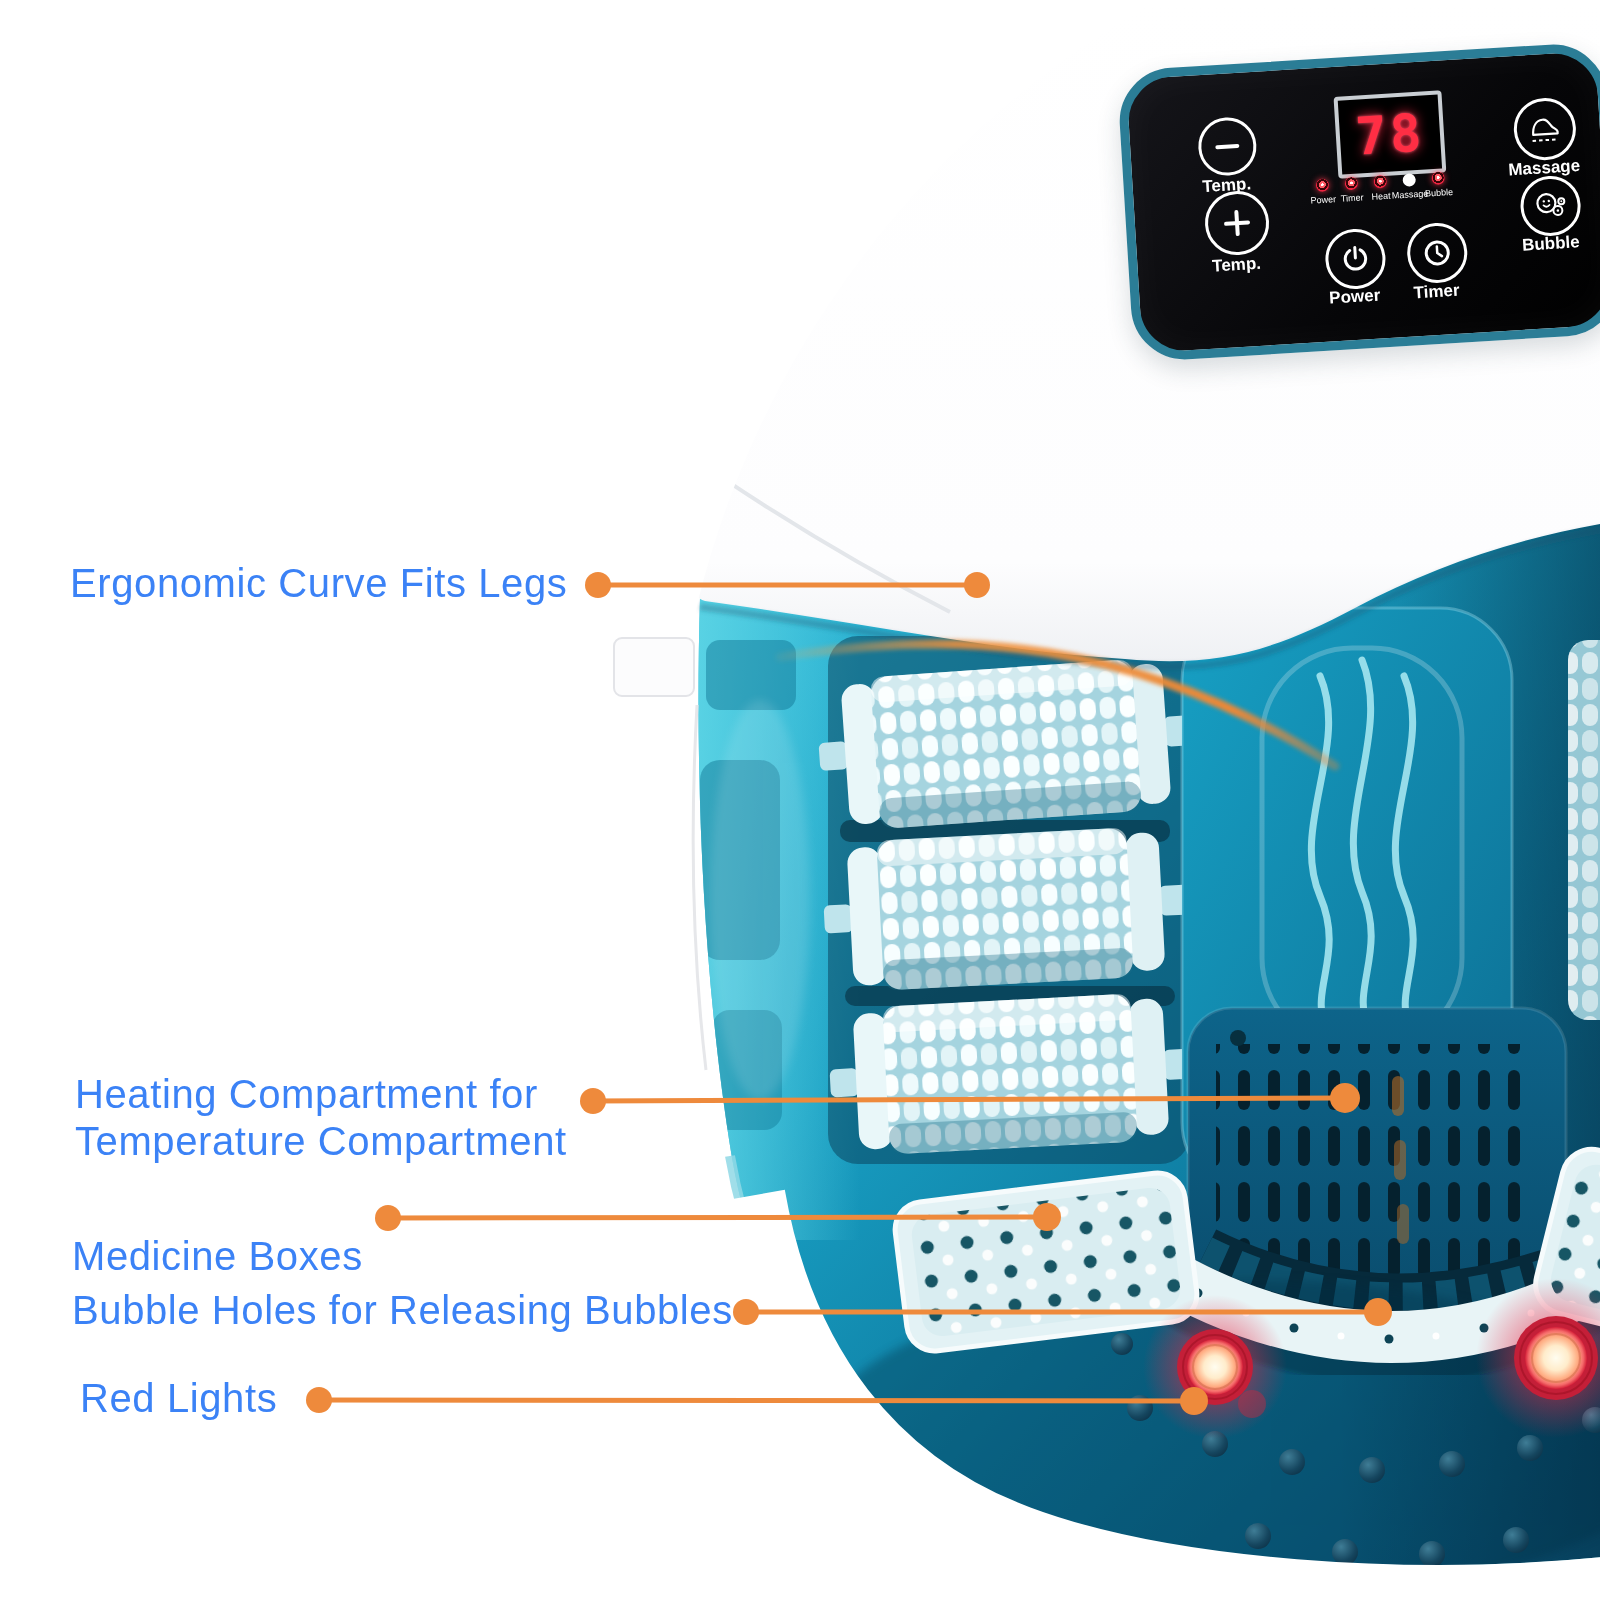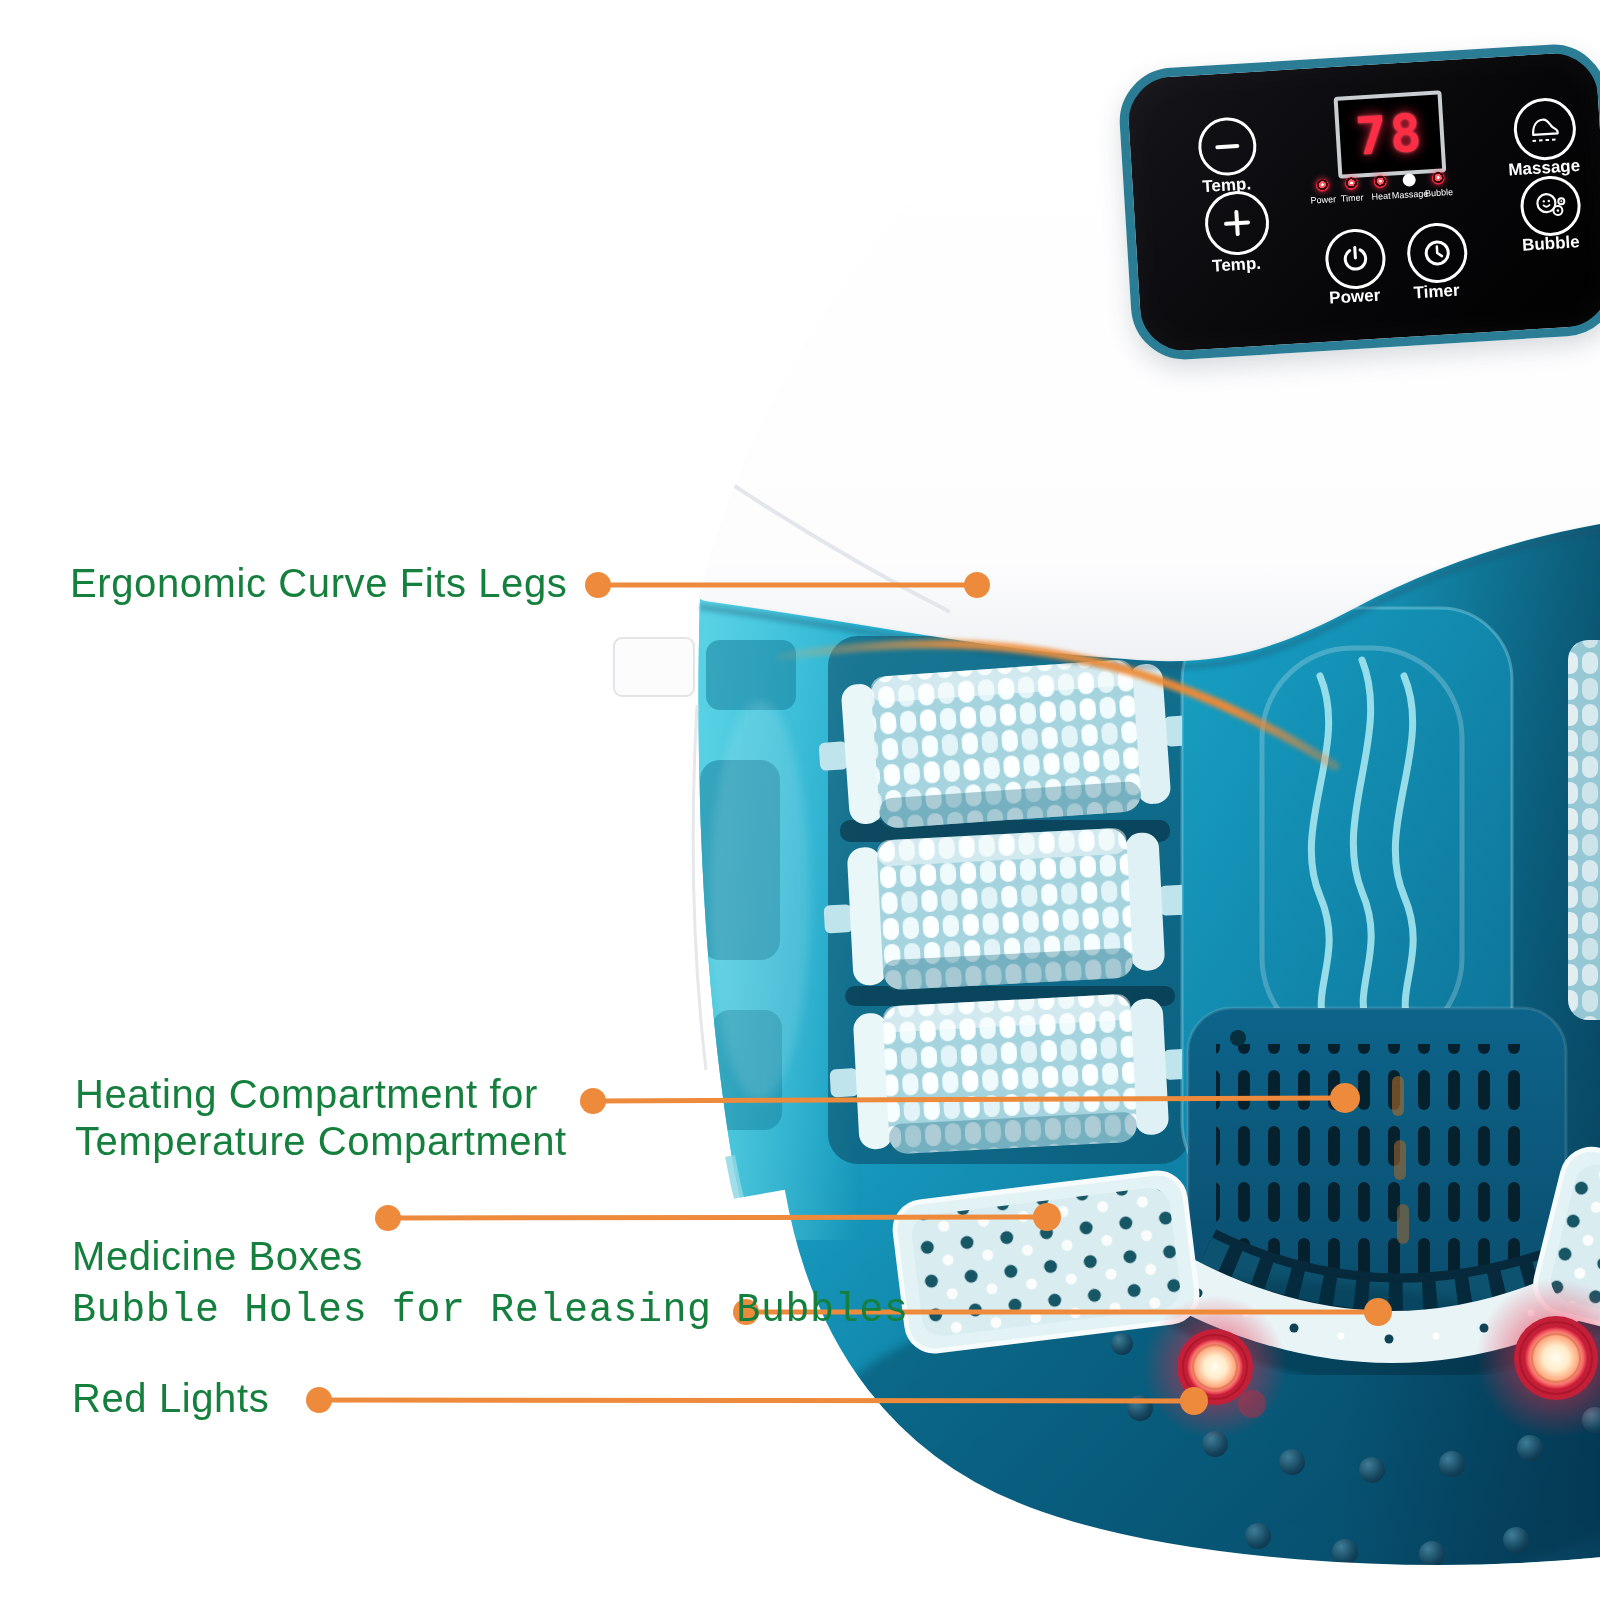--- a/index.html
+++ b/index.html
@@ -1,20 +1,20 @@
 <!DOCTYPE html>
 <html><head>
 <meta charset="utf-8">
 <style>
   html,body{margin:0;padding:0;background:#ffffff;}
   #stage{position:relative;width:1600px;height:1600px;overflow:hidden;background:#fff;
          font-family:"Liberation Sans",sans-serif;}
   #scene{position:absolute;left:0;top:0;}
   
-  .ann{position:absolute;font-size:40px;color:#15803d;letter-spacing:.6px;white-space:nowrap;
+  .ann{position:absolute;font-size:40px;color:#3b82f6;letter-spacing:.6px;white-space:nowrap;
        font-weight:400;}
   .ann .l2{display:block;}
   
   #panel{position:absolute;left:1125px;top:56px;width:470px;height:274px;
          background:linear-gradient(135deg,#15151a 0%,#060608 60%,#000 100%);
          border:9px solid #2b7d96;border-radius:54px;transform:rotate(-3.5deg);
          box-shadow:0 10px 24px rgba(40,60,70,.18), inset 0 0 40px rgba(255,255,255,.04);}
   .cbtn{position:absolute;border:3px solid #fff;border-radius:50%;
         display:flex;align-items:center;justify-content:center;background:transparent;}
   .blab{position:absolute;color:#fff;font-weight:bold;font-size:17px;text-align:center;white-space:nowrap;}
@@ -380,20 +380,20 @@
 <div class="ann" style="left:70px;top:561px;">
   <span>Ergonomic Curve Fits Legs</span>
 </div>
 <div class="ann" style="left:75px;top:1032px;line-height:47px;margin-top:39px;">
   <span>Heating Compartment for</span>
   <span class="l2">Temperature Compartment</span>
 </div>
 <div class="ann" style="left:72px;top:1194px;margin-top:40px;">
   <span>Medicine Boxes</span>
 </div>
-<div class="ann" style="left:72px;top:1288px;font-family:Liberation Mono, monospace;">
+<div class="ann" style="left:72px;top:1288px;">
   <span>Bubble Holes for Releasing Bubbles</span>
 </div>
-<div class="ann" style="left:72px;top:1376px;">
+<div class="ann" style="left:80px;top:1376px;">
   <span>Red Lights</span>
 </div>
 
 </div>
 
 </body></html>

